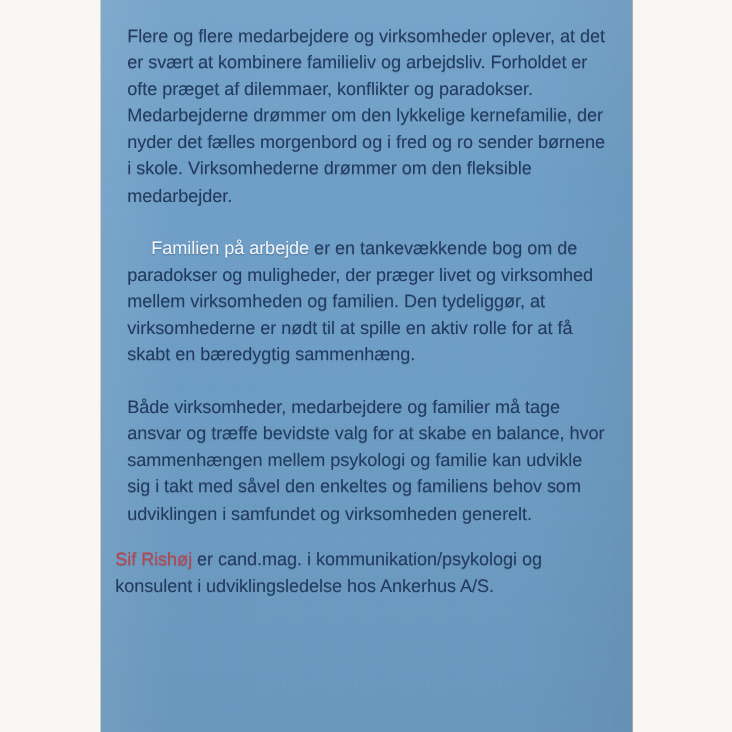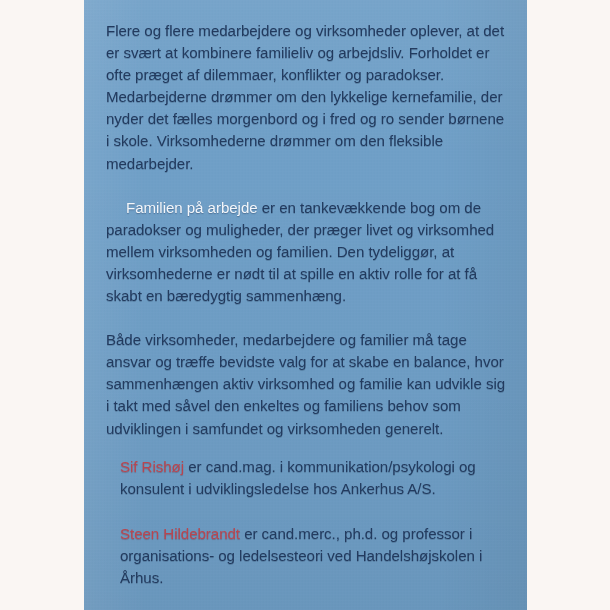--- a/index.html
+++ b/index.html
@@ -77,21 +77,21 @@
   p.para:last-child { margin-bottom: 0; }
 
   .title-inline {
     color: #f4f7fb;
     text-shadow: 0 0.5px 1.1px rgba(35,58,94,0.45);
     margin-left: 20px;
   }
 
   .authors {
     position: absolute;
-    left: 36px;
+    left: 12px;
     top: 456px;
     width: 400px;
   }
 
   p.bio {
     margin: 0 0 23px 0;
     color: #223a5e;
     font-size: 15.1px;
     line-height: 22.1px;
     letter-spacing: -0.05px;
@@ -113,26 +113,25 @@
   <div class="margin-strip margin-right"></div>
 
   <div class="cover-panel">
 
     <div class="blurb">
 
       <p class="para">Flere og flere medarbejdere og virksomheder oplever, at det er svært at kombinere familieliv og arbejdsliv. Forholdet er ofte præget af dilemmaer, konflikter og paradokser. Medarbejderne drømmer om den lykkelige kernefamilie, der nyder det fælles morgenbord og i fred og ro sender børnene i skole. Virksomhederne drømmer om den fleksible medarbejder.</p>
 
       <p class="para"><span class="title-inline">Familien på arbejde</span><span> er en tankevækkende bog om de paradokser og muligheder, der præger livet og virksomhed mellem virksomheden og familien. Den tydeliggør, at virksomhederne er nødt til at spille en aktiv rolle for at få skabt en bæredygtig sammenhæng.</span></p>
 
-      <p class="para">Både virksomheder, medarbejdere og familier må tage ansvar og træffe bevidste valg for at skabe en balance, hvor sammenhængen aktiv virksomhed og familie kan udvikle sig i takt med såvel den enkeltes og familiens behov som udviklingen i samfundet og virksomheden generelt.</p>
+      <p class="para">Både virksomheder, medarbejdere og familier må tage ansvar og træffe bevidste valg for at skabe en balance, hvor sammenhængen mellem psykologi og familie kan udvikle sig i takt med såvel den enkeltes og familiens behov som udviklingen i samfundet og virksomheden generelt.</p>
 
     </div>
 
     <div class="authors">
 
       <p class="bio"><span class="author-name">Sif Rishøj</span><span> er cand.mag. i kommunikation/psykologi og konsulent i udviklingsledelse hos Ankerhus A/S.</span></p>
 
-      <p class="bio"><span class="author-name">Steen Hildebrandt</span><span> er cand.merc., ph.d. og professor i organisations- og ledelsesteori ved Handelshøjskolen i Århus.</span></p>
 
     </div>
 
   </div>
 </div>
 
 </body></html>

